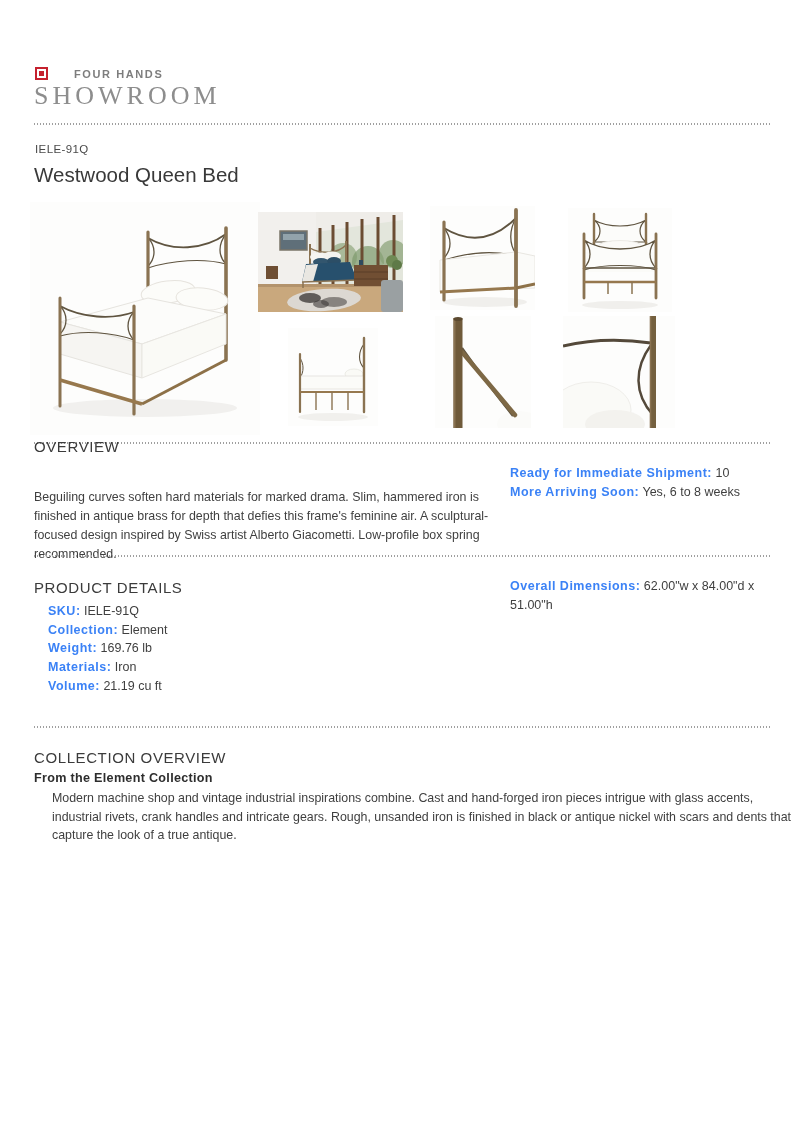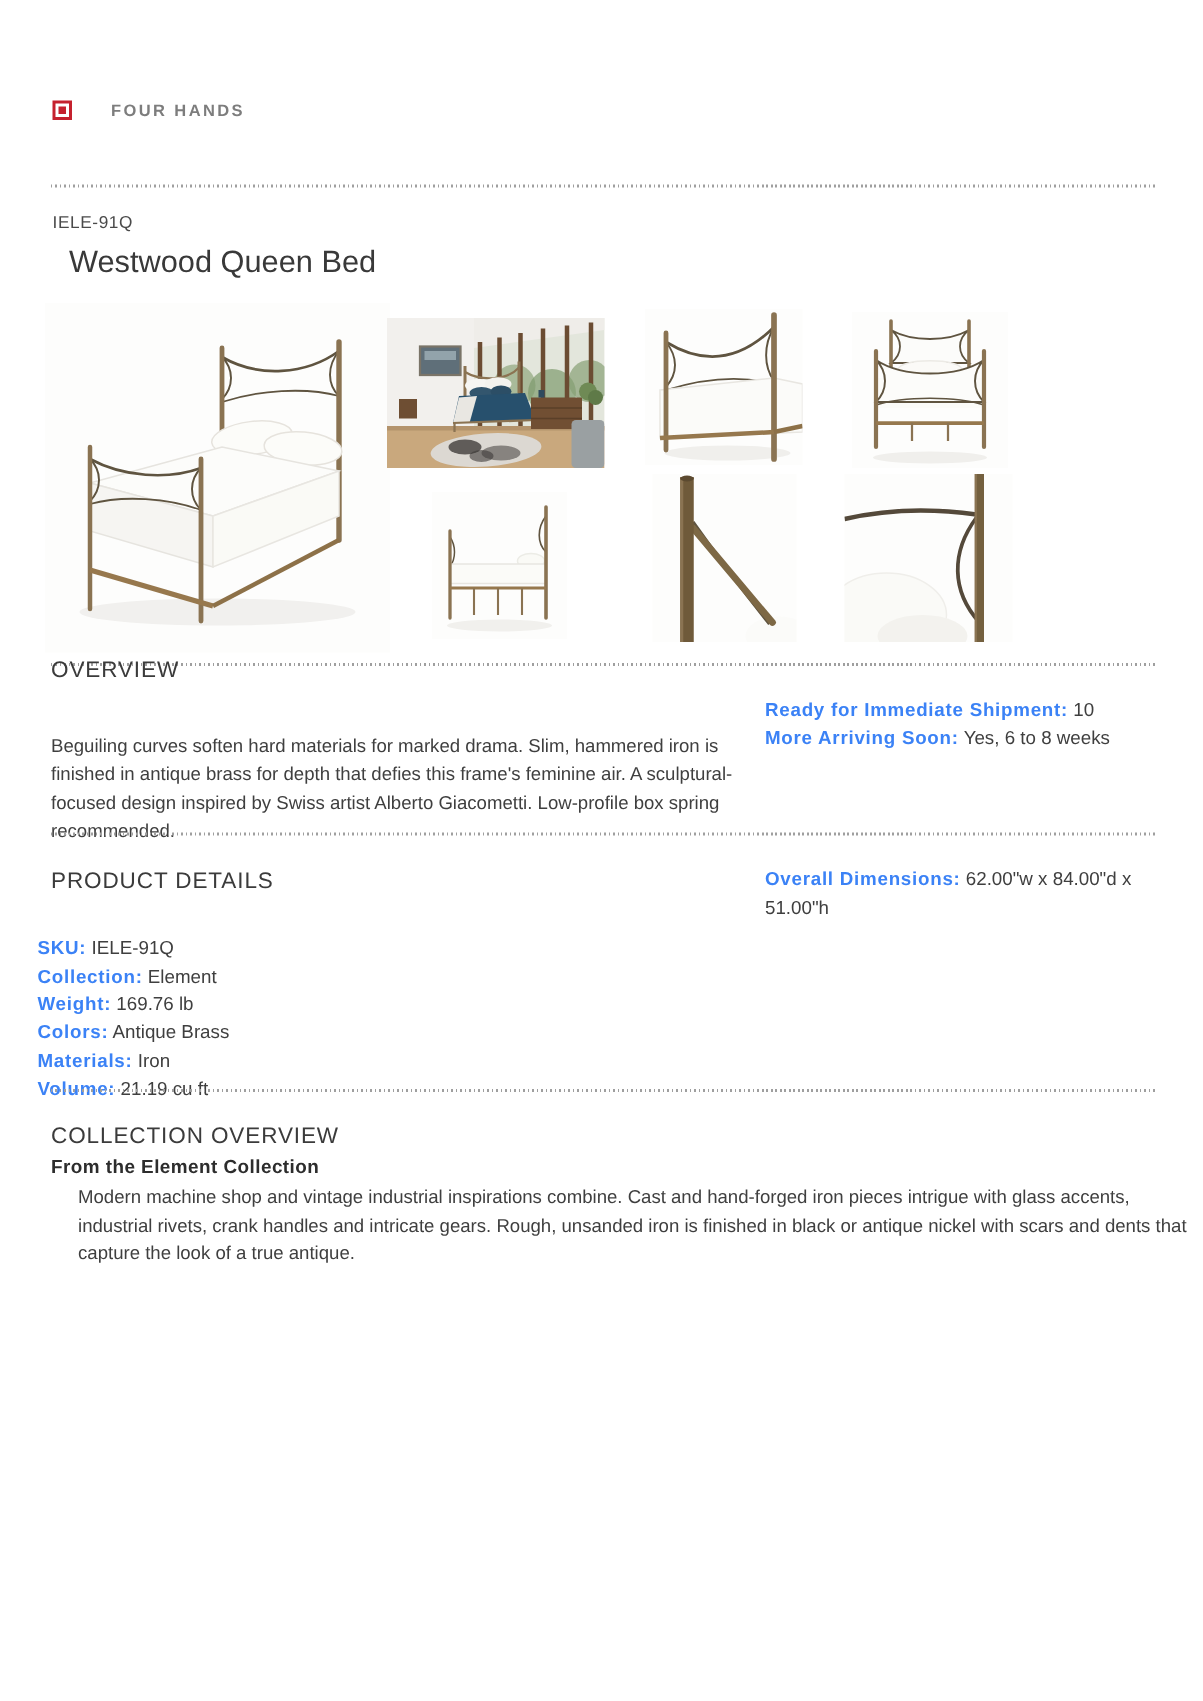--- a/index.html
+++ b/index.html
@@ -12,21 +12,21 @@
   .logo-square{width:13px;height:13px;background:#c5212e;display:flex;align-items:center;justify-content:center;}
   .logo-square .inner{width:5px;height:5px;border:2px solid #ffffff;}
   .logo-text{font-size:11px;letter-spacing:1.6px;color:#7d7d7d;font-weight:600;margin-left:20px;}
   .showroom{left:34px;top:81px;font-family:"Liberation Serif",serif;font-size:26px;
             letter-spacing:4px;color:#8d8d8d;}
 
   .dots{left:34px;width:737px;height:2px;
         background:repeating-linear-gradient(90deg,#9f9f9f 0 1px,transparent 1px 3px);}
 
   .sku{left:35px;top:143px;font-size:11.5px;color:#4a4a4a;letter-spacing:.4px;}
-  .title{left:34px;top:163px;font-size:20.5px;color:#393939;margin-left:12px;}
+  .title{left:34px;top:163px;font-size:20.5px;color:#393939;}
 
   
   .ph{background:#fdfdfc;}
   .ph svg{display:block;}
 
   
   .sec-h{font-size:15px;color:#3b3b3b;letter-spacing:.6px;}
   .body-txt{font-size:12.4px;line-height:19px;color:#3f3f3f;}
   .kv-line{font-size:12.5px;line-height:18.7px;color:#3f3f3f;}
   .lbl{font-weight:bold;color:#3b82f6;letter-spacing:.5px;}
@@ -36,20 +36,21 @@
 <body>
 
 <div class="page">
 
   <div class="abs logo-row">
     <div class="logo-square">
         <div class="inner"></div>
       </div>
     <div class="logo-text">FOUR HANDS</div>
   </div>
+  <div class="abs showroom">SHOWROOM</div>
   <div class="abs dots" style="top:123px;"></div>
 
   <div class="abs sku">IELE-91Q</div>
   <div class="abs title">Westwood Queen Bed</div>
 
   <div class="abs ph" style="left:30px;top:202px;width:230px;height:233px;">
     <svg width="230" height="233" viewBox="0 0 230 233">
       <ellipse cx="115" cy="206" rx="92" ry="9" fill="#f1f0ee"></ellipse>
 
       <path d="M118,36 C142,50 174,48 196,32" stroke="#5f5440" stroke-width="1.8" fill="none"></path>
@@ -216,36 +217,32 @@
     </div>
     <div class="kv-line">
       <span class="lbl">More Arriving Soon:</span>
       <span>Yes, 6 to 8 weeks</span>
     </div>
   </div>
 
   <div class="abs dots" style="top:555px;"></div>
   <div class="abs sec-h" style="left:34px;top:579px;">PRODUCT DETAILS</div>
 
-  <div class="abs" style="left:25px;top:602px;width:300px;margin-top:21px;">
+  <div class="abs" style="left:48px;top:602px;width:300px;">
     <div class="kv-line">
       <span class="lbl">SKU:</span>
       <span>IELE-91Q</span>
     </div>
     <div class="kv-line">
       <span class="lbl">Collection:</span>
       <span>Element</span>
     </div>
     <div class="kv-line">
       <span class="lbl">Weight:</span>
       <span>169.76 lb</span>
-    </div>
-    <div class="kv-line">
-      <span class="lbl">Colors:</span>
-      <span>Antique Brass</span>
     </div>
     <div class="kv-line">
       <span class="lbl">Materials:</span>
       <span>Iron</span>
     </div>
     <div class="kv-line">
       <span class="lbl">Volume:</span>
       <span>21.19 cu ft</span>
     </div>
   </div>

